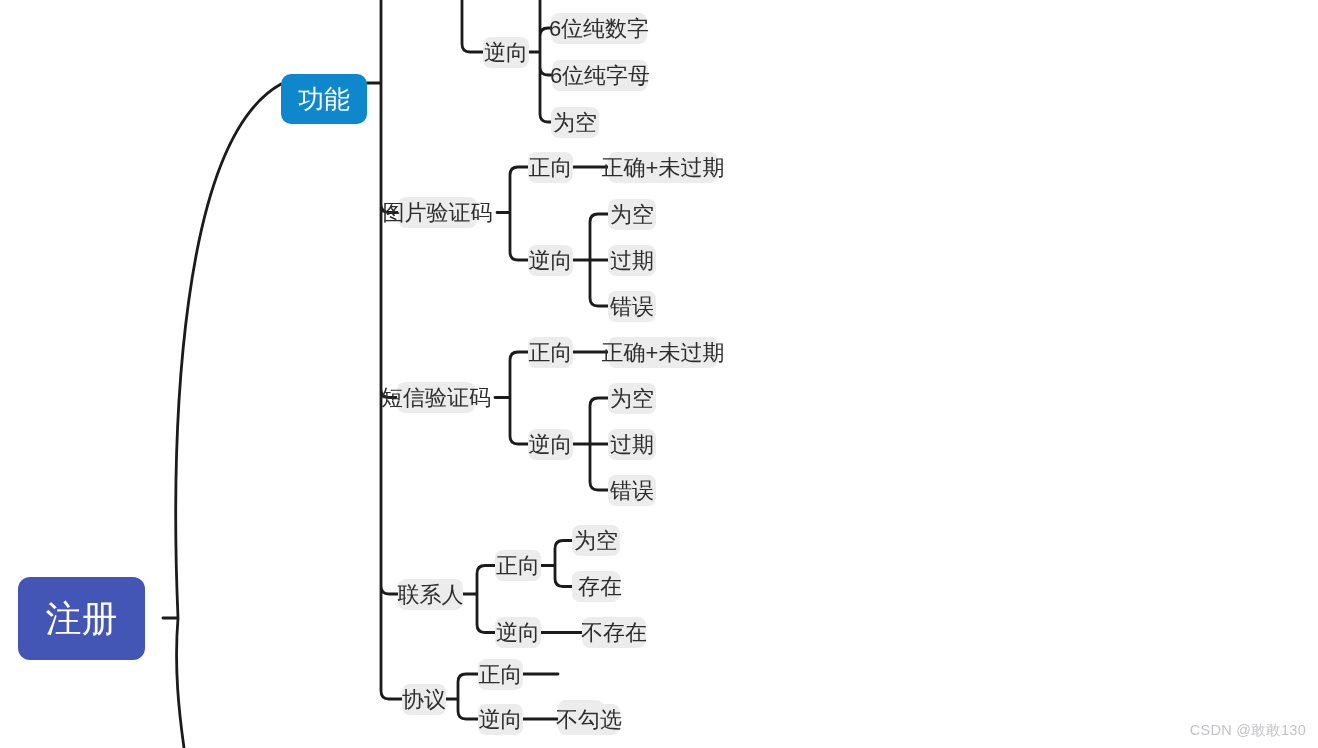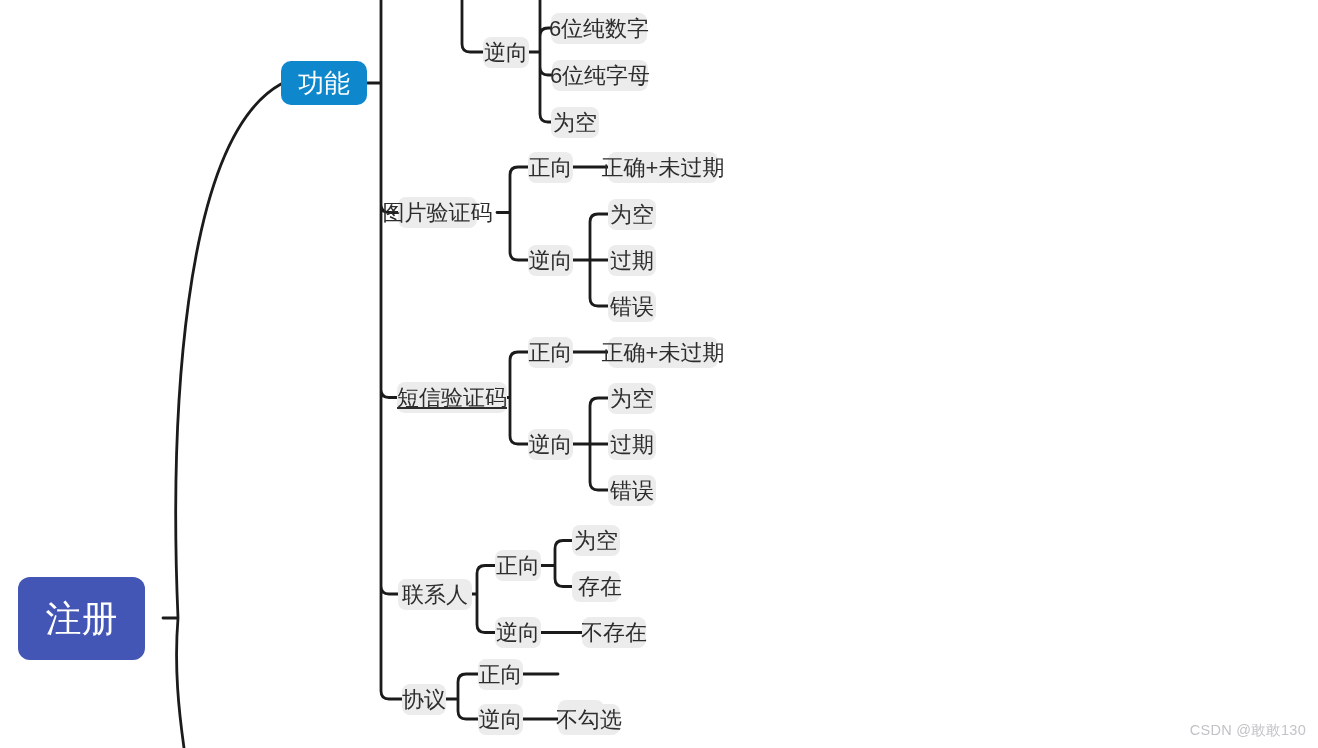--- a/index.html
+++ b/index.html
@@ -104,44 +104,44 @@
          M555 565.5 V578.5 Q555 586.5 563 586.5 H572
          M541 632.5 H582"></path>
     <path d="M446 699 H458
          M458 699 V682 Q458 674 466 674 H478
          M458 699 V711 Q458 719 466 719 H478
          M523 674 H558
          M523 719 H558"></path>
   </svg>
 
   <div class="node root" style="left:18px;  top:577px; width:127px; height:83px;">注册</div>
-  <div class="node branch" style="left:281px; top:61px;  width:86px;  height:44px;">功能</div>
+  <div class="node branch" style="left:281px; top:74px;  width:86px;  height:50px;">功能</div>
 
   <div class="node topic" style="left:483px; top:37px;  width:46px;">逆向</div>
   <div class="node topic" style="left:551px; top:13px;  width:96px;">6位纯数字</div>
   <div class="node topic" style="left:552px; top:60px;  width:96px;">6位纯字母</div>
   <div class="node topic" style="left:551px; top:107px; width:48px;">为空</div>
 
   <div class="node topic" style="left:398px; top:197px; width:79px;">图片验证码</div>
   <div class="node topic" style="left:528px; top:152px; width:45px;">正向</div>
   <div class="node topic" style="left:608px; top:152px; width:110px;">正确+未过期</div>
   <div class="node topic" style="left:528px; top:245px; width:45px;">逆向</div>
   <div class="node topic" style="left:608px; top:199px; width:48px;">为空</div>
   <div class="node topic" style="left:608px; top:245px; width:48px;">过期</div>
   <div class="node topic" style="left:608px; top:291px; width:48px;">错误</div>
 
-  <div class="node topic" style="left:397px; top:382px; width:110px;text-decoration:underline;">短信验证码</div>
+  <div class="node topic" style="left:397px; top:382px; width:78px;">短信验证码</div>
   <div class="node topic" style="left:528px; top:337px; width:45px;">正向</div>
   <div class="node topic" style="left:608px; top:337px; width:110px;">正确+未过期</div>
   <div class="node topic" style="left:528px; top:429px; width:45px;">逆向</div>
   <div class="node topic" style="left:608px; top:383px; width:48px;">为空</div>
   <div class="node topic" style="left:608px; top:429px; width:48px;">过期</div>
   <div class="node topic" style="left:608px; top:475px; width:48px;">错误</div>
 
-  <div class="node topic" style="left:398px; top:579px; width:74px;">联系人</div>
+  <div class="node topic" style="left:398px; top:579px; width:65px;">联系人</div>
   <div class="node topic" style="left:495px; top:550px; width:46px;">正向</div>
   <div class="node topic" style="left:572px; top:525px; width:48px;">为空</div>
   <div class="node topic" style="left:572px; top:571px; width:48px;padding-left:8px;">存在</div>
   <div class="node topic" style="left:495px; top:617px; width:46px;">逆向</div>
   <div class="node topic" style="left:582px; top:617px; width:64px;">不存在</div>
 
   <div class="node topic" style="left:402px; top:684px; width:44px;">协议</div>
   <div class="node topic" style="left:478px; top:659px; width:45px;">正向</div>
   <div class="node topic" style="left:558px; top:659px; width:46px;margin-top:41px;">勾选</div>
   <div class="node topic" style="left:478px; top:704px; width:45px;">逆向</div>

